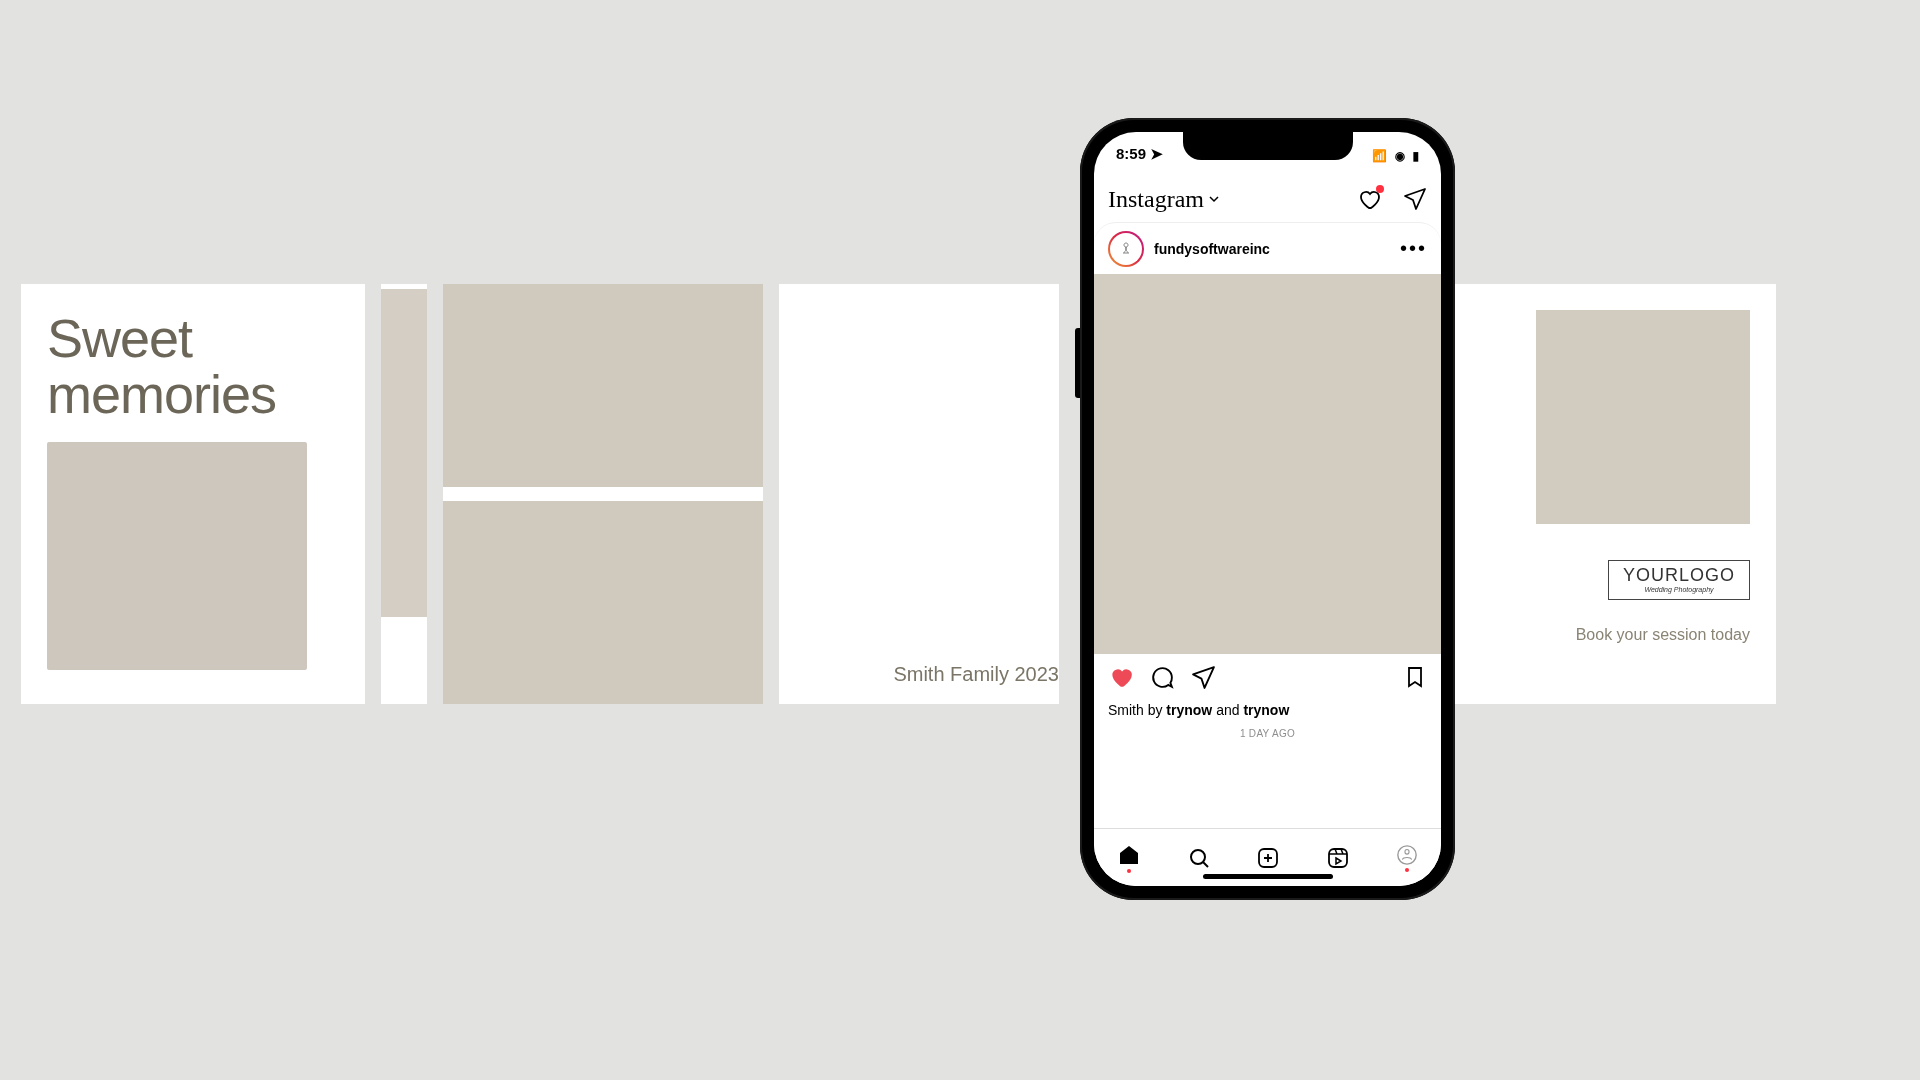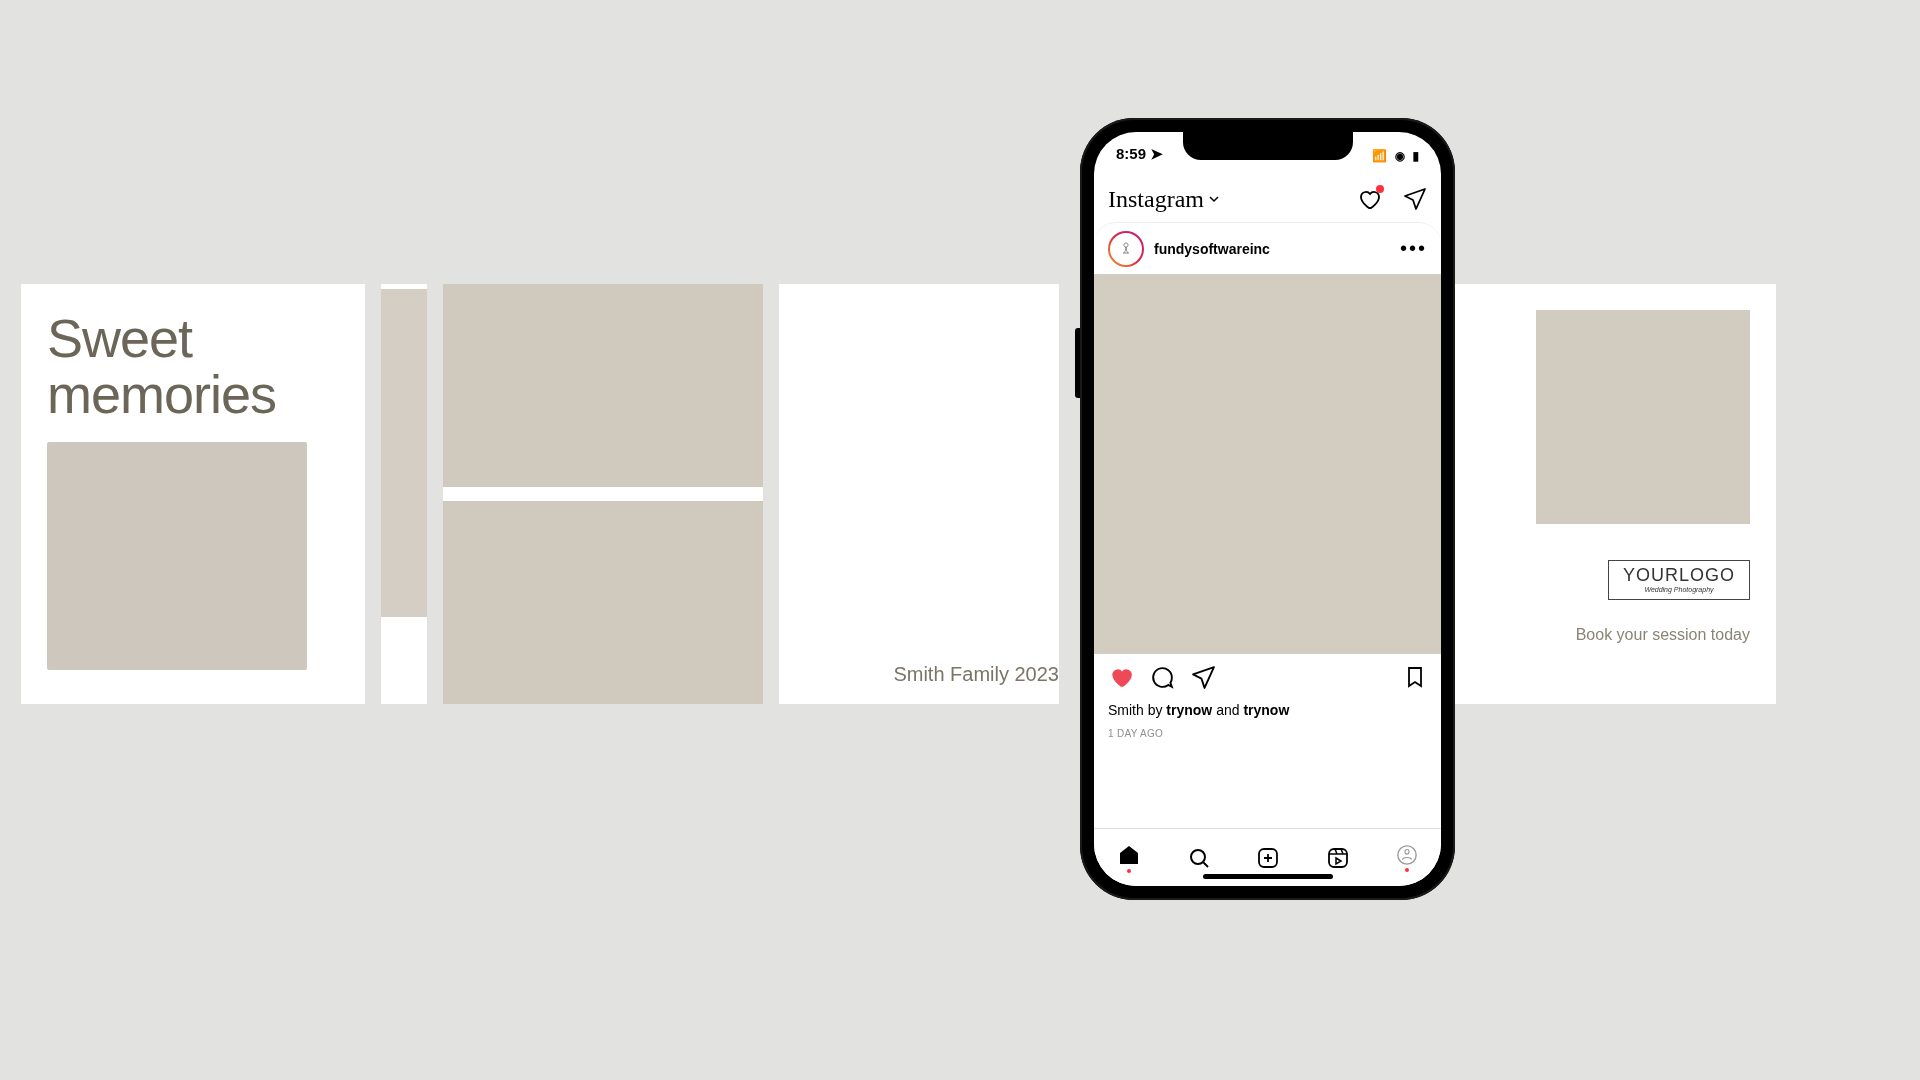--- a/index.html
+++ b/index.html
@@ -131,21 +131,21 @@
 
   .post-image{ height:380px; background:#d3cdc1;}
 
   .post-actions{
     height:46px; padding:0 14px; display:flex; align-items:center; gap:16px;
   }
   .post-actions .spacer{flex:1;}
 
   .likes{padding:2px 14px 0; font-size:14px; color:#000;}
   .likes b{font-weight:700;}
-  .ago{padding:10px 14px 0; font-size:10px; color:#8e8e8e; letter-spacing:.3px;}
+  .ago{padding:10px 14px 0; font-size:10px; color:#8e8e8e; letter-spacing:.3px;text-align:center;}
 
   .tabbar{
     position:absolute; bottom:0; left:0; right:0; height:58px;
     display:flex; justify-content:space-around; align-items:center;
     border-top:1px solid #ddd; background:#fff;
   }
   .tabbar .home-sel::after{
     content:""; display:block; width:4px;height:4px;background:#ff3040;border-radius:50%;
     margin:2px auto 0;
   }

